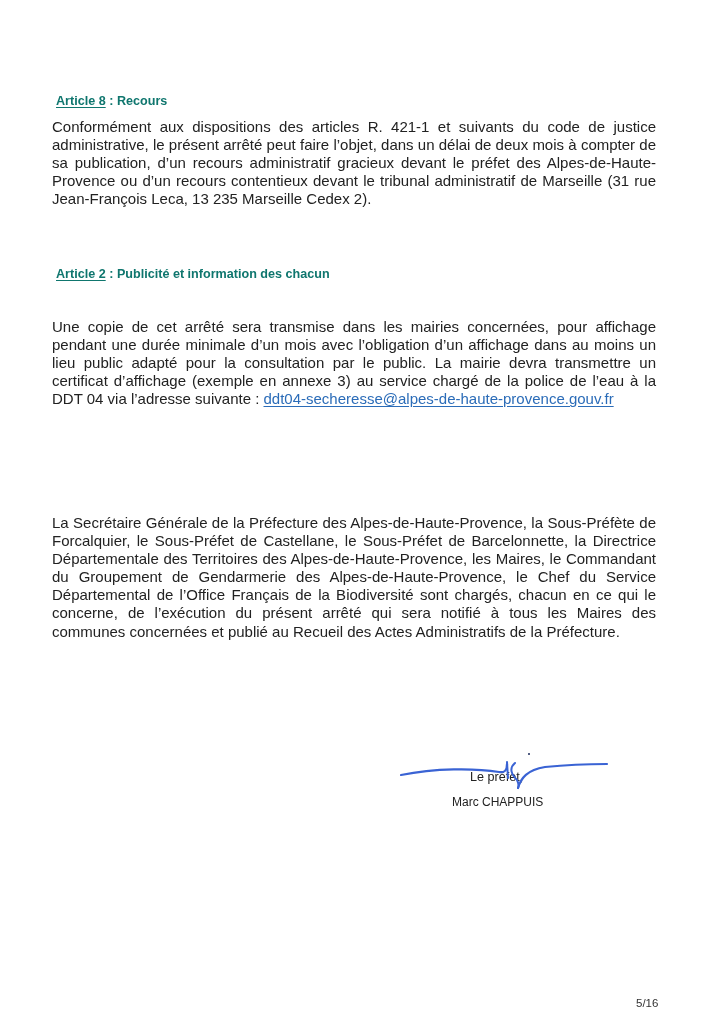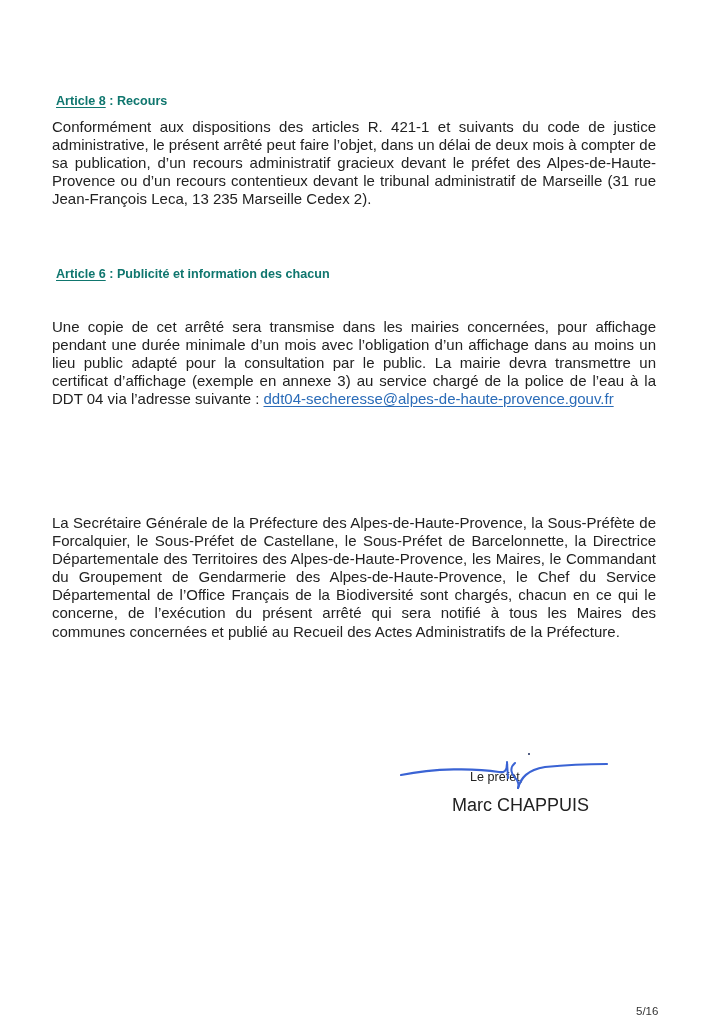--- a/index.html
+++ b/index.html
@@ -5,36 +5,36 @@
   html, body { margin: 0; padding: 0; background: #ffffff; }
   body { width: 724px; height: 1024px; position: relative; overflow: hidden;
          font-family: "Liberation Sans", "DejaVu Sans", sans-serif; color: #1e1e1e; }
   .page { position: absolute; left: 0; top: 0; width: 724px; height: 1024px; }
   .heading { position: absolute; left: 56px; font-size: 12.6px; font-weight: bold; line-height: 16px; color: #0f766e; }
   .heading .art { text-decoration: underline; text-underline-offset: 2px; }
   .para { position: absolute; left: 52px; width: 604px; font-size: 15px; line-height: 18.1px;
           text-align: justify; color: #222222; margin: 0; }
   .link { color: #2b6cb8; text-decoration: underline; text-underline-offset: 2px; }
   .sig-title { position: absolute; left: 470px; top: 770px; font-size: 12.6px; color: #222; }
-  .sig-name { position: absolute; left: 452px; top: 795px; font-size: 18px; color: #222; }
+  .sig-name { position: absolute; left: 452px; top: 795px; font-size: 12px; color: #222; }
   .signature { position: absolute; left: 395px; top: 752px; width: 220px; height: 45px; }
-  .page-num { position: absolute; left: 636px; top: 997px; font-size: 11.5px; color: #333; margin-top: 8px; }
+  .page-num { position: absolute; left: 636px; top: 997px; font-size: 11.5px; color: #333; }
 </style>
 </head>
 <body>
 
 <div class="page">
 
   <div class="heading" style="top:93px;">
     <span class="art">Article 8</span><span> : </span><span>Recours</span>
   </div>
   <p class="para" style="top:118px;">Conformément aux dispositions des articles R. 421-1 et suivants du code de justice administrative, le présent arrêté peut faire l’objet, dans un délai de deux mois à compter de sa publication, d’un recours administratif gracieux devant le préfet des Alpes-de-Haute-Provence ou d’un recours contentieux devant le tribunal administratif de Marseille (31 rue Jean-François Leca, 13 235 Marseille Cedex 2).</p>
 
   <div class="heading" style="top:266px;">
-    <span class="art">Article 6</span><span> : </span><span>Publicité et information des chacun</span>
+    <span class="art">Article 2</span><span> : </span><span>Publicité et information des chacun</span>
   </div>
   <p class="para" style="top:318px;"><span>Une copie de cet arrêté sera transmise dans les mairies concernées, pour affichage pendant une durée minimale d’un mois avec l’obligation d’un affichage dans au moins un lieu public adapté pour la consultation par le public. La mairie devra transmettre un certificat d’affichage (exemple en annexe 3) au service chargé de la police de l’eau à la DDT 04 via l’adresse suivante : </span><a class="link">ddt04-secheresse@alpes-de-haute-provence.gouv.fr</a></p>
 
   <p class="para" style="top:514px;">La Secrétaire Générale de la Préfecture des Alpes-de-Haute-Provence, la Sous-Préfète de Forcalquier, le Sous-Préfet de Castellane, le Sous-Préfet de Barcelonnette, la Directrice Départementale des Territoires des Alpes-de-Haute-Provence, les Maires, le Commandant du Groupement de Gendarmerie des Alpes-de-Haute-Provence, le Chef du Service Départemental de l’Office Français de la Biodiversité sont chargés, chacun en ce qui le concerne, de l’exécution du présent arrêté qui sera notifié à tous les Maires des communes concernées et publié au Recueil des Actes Administratifs de la Préfecture.</p>
 
   <div class="sig-title">Le préfet,</div>
   <svg class="signature" viewBox="0 0 220 45">
     <path d="M6 23 C 40 16, 80 16, 104 20 C 110 21, 112 18, 112 12" fill="none" stroke="#3a63d4" stroke-width="2.2" stroke-linecap="round"></path>
     <path d="M112 10 L 113 26" fill="none" stroke="#3a63d4" stroke-width="2" stroke-linecap="round"></path>
     <path d="M120 11 C 114 16, 116 22, 122 28 C 124 32, 124 34, 123 36" fill="none" stroke="#3a63d4" stroke-width="2" stroke-linecap="round"></path>

